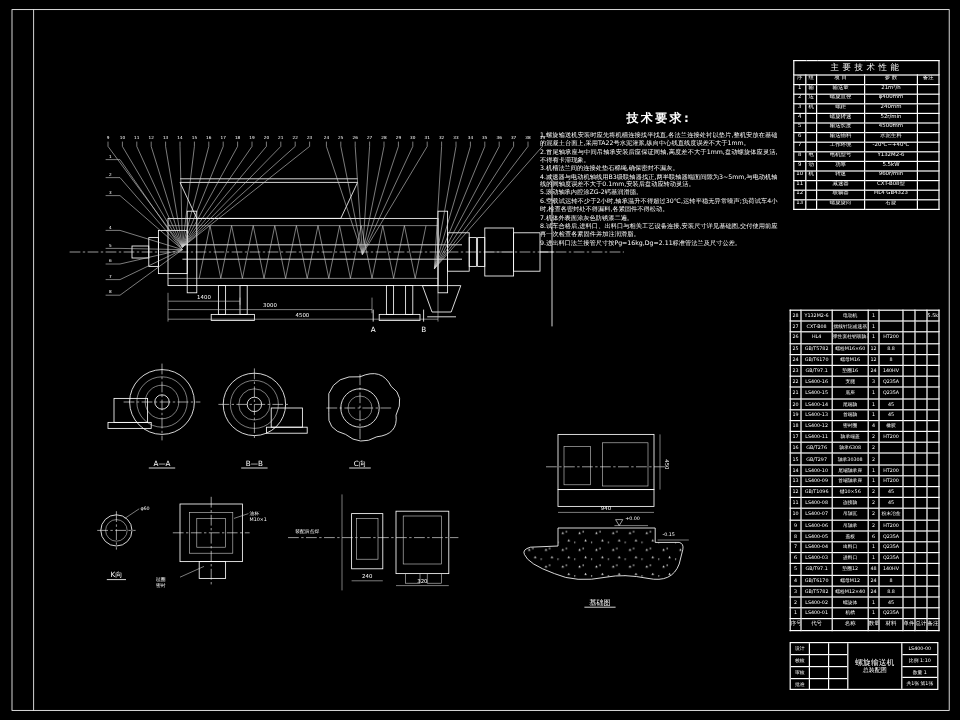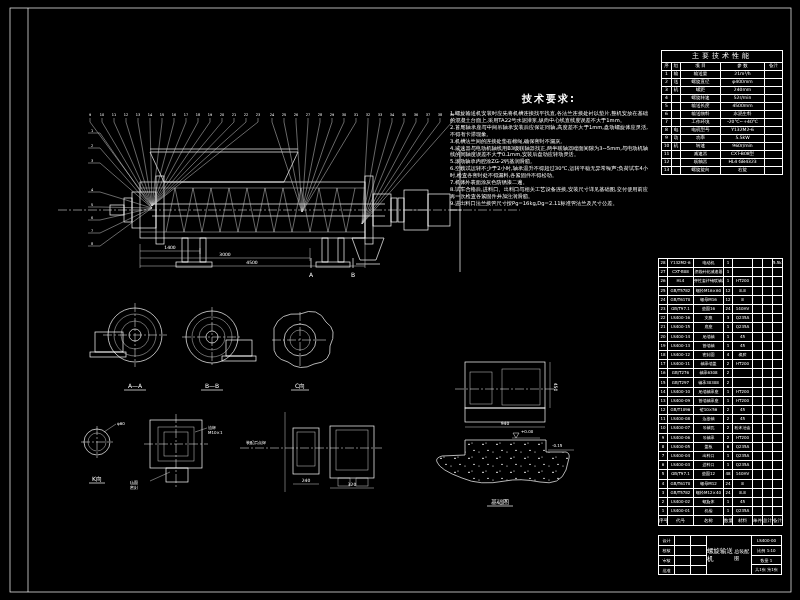--- a/index.html
+++ b/index.html
@@ -26,22 +26,22 @@
   .tech h3{margin:0 0 4px 0;font-size:10px;text-align:center;letter-spacing:2px;}
   .tech .tr-item{font-size:5.2px;line-height:6.9px;text-align:justify;}
   .tb{display:flex;width:124px;height:40px;border:0.8px solid #fff;box-sizing:border-box;}
   .tb .col{display:flex;flex-direction:column;box-sizing:border-box;}
   .tb .signs{width:48px;border-right:0.8px solid #fff;}
   .tb .signs .srow{flex:1;display:flex;border-bottom:0.8px solid #fff;}
   .tb .signs .srow:last-child{border-bottom:none;}
   .tb .signs .srow span{flex:1;border-right:0.8px solid #fff;font-size:4px;line-height:9px;
        text-align:center;overflow:hidden;}
   .tb .signs .srow span:last-child{border-right:none;}
-  .tb .tmid{width:44px;border-right:0.8px solid #fff;display:flex;flex-direction:row;
-       align-items:center;justify-content:flex-start;}
+  .tb .tmid{width:44px;border-right:0.8px solid #fff;display:flex;flex-direction:column;
+       align-items:center;justify-content:center;}
   .tb .tmid .t1{font-size:6.5px;line-height:8px;}
   .tb .tmid .t2{font-size:5px;line-height:7px;}
   .tb .tright{flex:1;}
   .tb .tright div{flex:1;border-bottom:0.8px solid #fff;font-size:4px;line-height:9px;
        text-align:center;overflow:hidden;}
   .tb .tright div:last-child{border-bottom:none;}
 </style>
 </head>
 <body>
 

